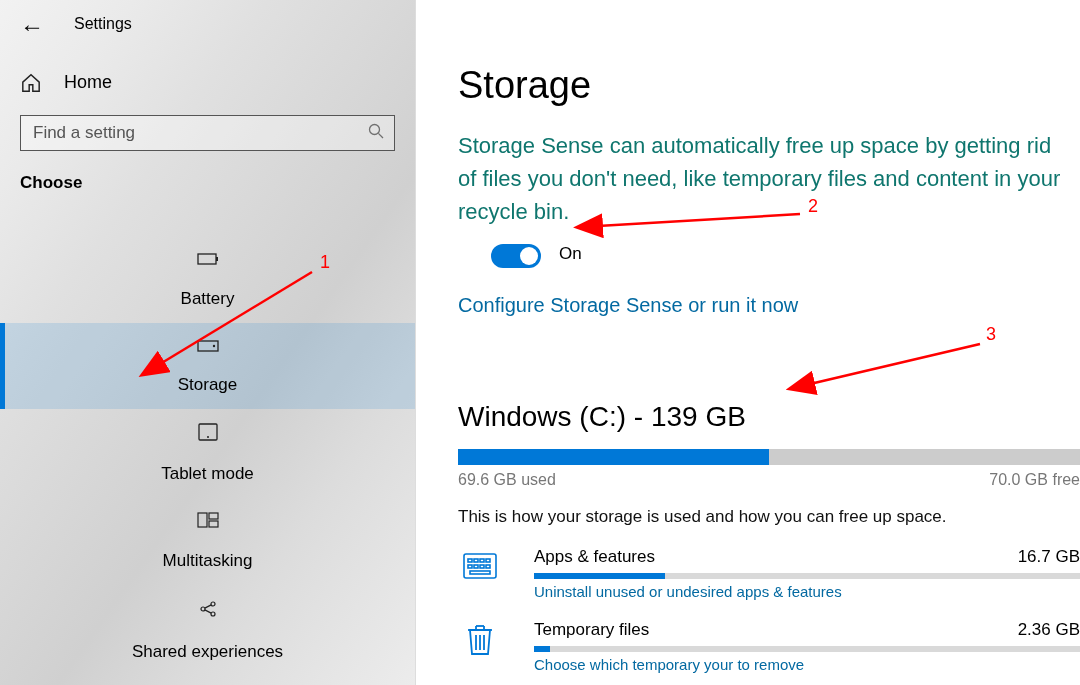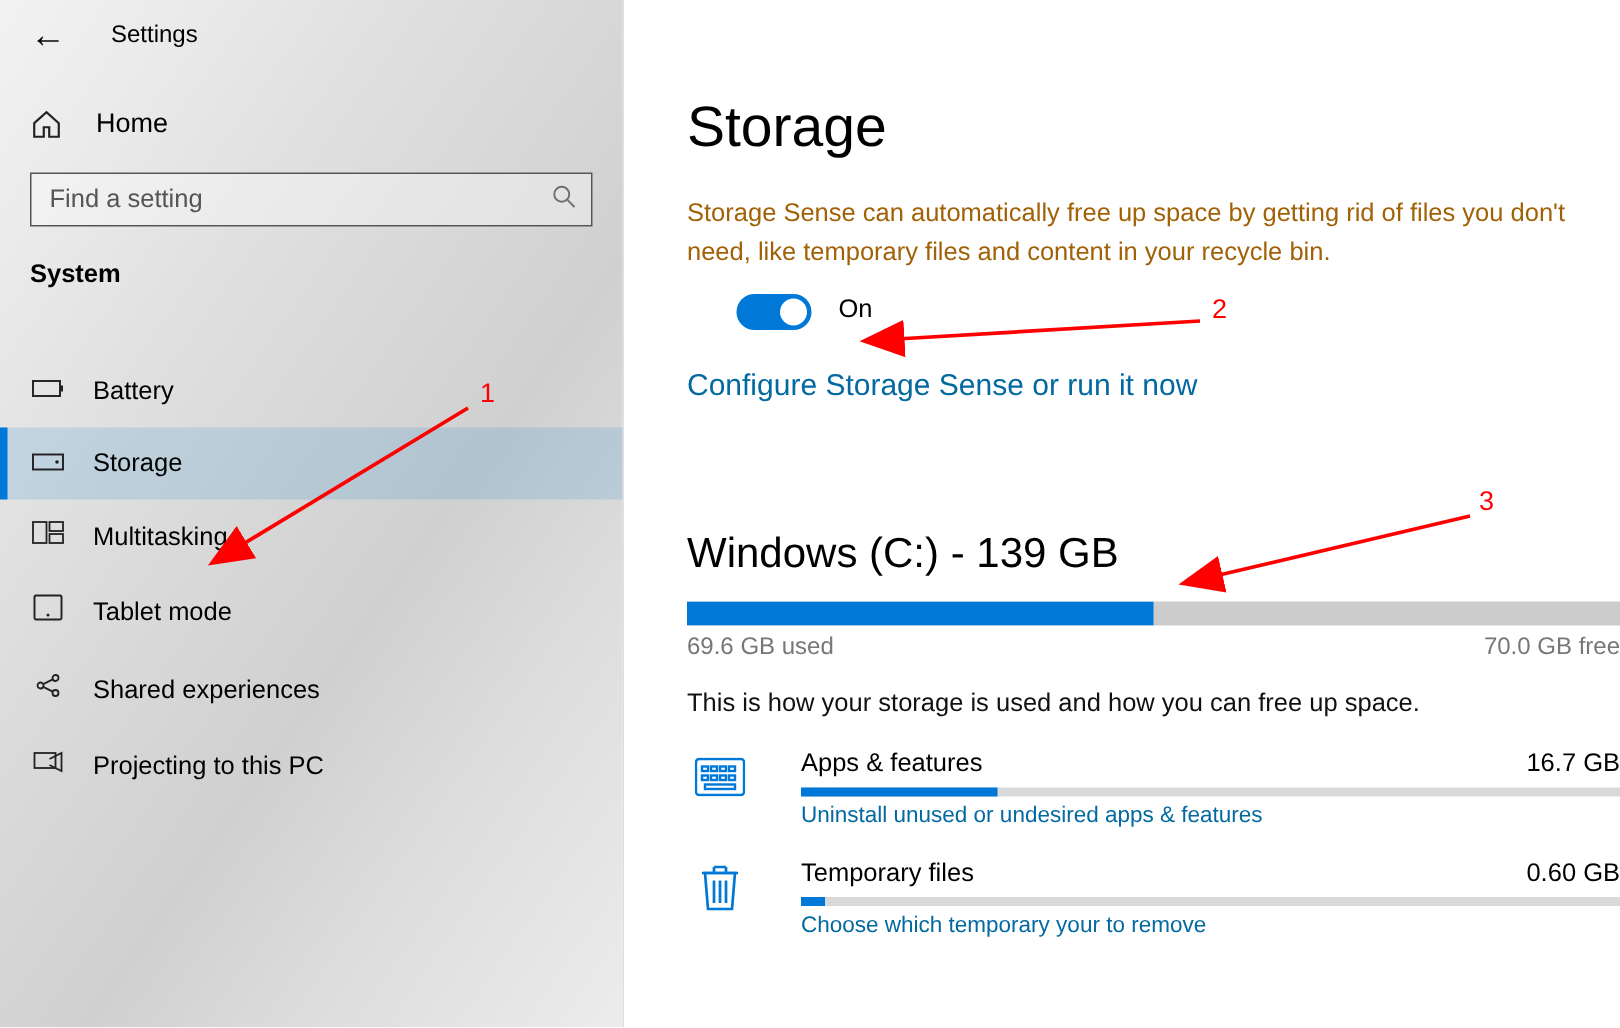--- a/index.html
+++ b/index.html
@@ -55,37 +55,38 @@
     font-size: 17px; font-weight: 600;
     padding: 0 20px 26px 20px;
   }
   .nav-item {
     display: flex; align-items: center;
     gap: 18px;
     padding: 14px 20px;
     font-size: 17px;
     cursor: pointer;
     position: relative;
+    flex-direction: column;
   }
   .nav-item.selected { background: rgba(0,120,215,0.14); }
   .nav-item.selected::before {
     content: ""; position: absolute; left: 0; top: 0; bottom: 0;
     width: 5px; background: #0078D7;
   }
   .nav-icon { width: 24px; text-align: center; }
   .spacer-small { height: 18px; }
 
   
   .main {
     flex: 1;
     padding: 64px 0 0 42px;
     position: relative;
   }
   .page-title { font-size: 38px; font-weight: 300; margin: 0 0 22px 0; }
-  .desc { font-size: 17px; line-height: 1.5; max-width: 605px; color: #a16207; }
+  .desc { font-size: 22px; line-height: 1.5; max-width: 605px; color: #0f766e; }
   .toggle-row { display: flex; align-items: flex-start; gap: 18px; margin-top: 16px; padding-left: 33px; }
   .toggle {
     width: 50px; height: 24px; border-radius: 12px;
     background: #0078D7; position: relative; cursor: pointer;
   }
   .toggle .knob {
     position: absolute; right: 3px; top: 3px;
     width: 18px; height: 18px; border-radius: 50%; background: #fff;
   }
   .toggle-label { font-size: 17px; }
@@ -148,21 +149,21 @@
     <div class="search-box">
       <input class="search-input" type="text" placeholder="Find a setting" style="">
       <span class="search-icon">
         <svg width="16" height="16" viewBox="0 0 16 16">
             <circle cx="6.5" cy="6.5" r="5" fill="none" stroke="#333" stroke-width="1.3"></circle>
             <line x1="10.4" y1="10.4" x2="15" y2="15" stroke="#333" stroke-width="1.3"></line>
           </svg>
       </span>
     </div>
 
-    <div class="section-title">System</div>
+    <div class="section-title">Choose</div>
 
     <div class="spacer-small"></div>
 
     <div class="nav-item">
       <span class="nav-icon">
         <svg width="22" height="14" viewBox="0 0 22 14">
             <rect x="1" y="2" width="18" height="10" fill="none" stroke="#222" stroke-width="1.3"></rect>
             <rect x="19" y="5" width="2" height="4" fill="#222"></rect>
           </svg>
       </span>
@@ -170,41 +171,41 @@
     </div>
 
     <div class="nav-item selected">
       <span class="nav-icon">
         <svg width="22" height="12" viewBox="0 0 22 12">
             <rect x="1" y="1" width="20" height="10" fill="none" stroke="#222" stroke-width="1.3"></rect>
             <circle cx="17" cy="6" r="1.2" fill="#222"></circle>
           </svg>
       </span>
       <span>Storage</span>
+    </div>
+
+    <div class="nav-item">
+      <span class="nav-icon">
+        <svg width="20" height="18" viewBox="0 0 20 18">
+            <rect x="1" y="1" width="18" height="16" rx="1" fill="none" stroke="#222" stroke-width="1.3"></rect>
+            <circle cx="10" cy="14" r="1" fill="#222"></circle>
+          </svg>
+      </span>
+      <span>Tablet mode</span>
     </div>
 
     <div class="nav-item">
       <span class="nav-icon">
         <svg width="22" height="16" viewBox="0 0 22 16">
             <rect x="1" y="1" width="9" height="14" fill="none" stroke="#222" stroke-width="1.2"></rect>
             <rect x="12" y="1" width="9" height="6" fill="none" stroke="#222" stroke-width="1.2"></rect>
             <rect x="12" y="9" width="9" height="6" fill="none" stroke="#222" stroke-width="1.2"></rect>
           </svg>
       </span>
       <span>Multitasking</span>
-    </div>
-
-    <div class="nav-item">
-      <span class="nav-icon">
-        <svg width="20" height="18" viewBox="0 0 20 18">
-            <rect x="1" y="1" width="18" height="16" rx="1" fill="none" stroke="#222" stroke-width="1.3"></rect>
-            <circle cx="10" cy="14" r="1" fill="#222"></circle>
-          </svg>
-      </span>
-      <span>Tablet mode</span>
     </div>
 
     <div class="nav-item">
       <span class="nav-icon">
         <svg width="20" height="20" viewBox="0 0 20 20">
             <circle cx="5" cy="10" r="2" fill="none" stroke="#222" stroke-width="1.2"></circle>
             <circle cx="15" cy="5" r="2" fill="none" stroke="#222" stroke-width="1.2"></circle>
             <circle cx="15" cy="15" r="2" fill="none" stroke="#222" stroke-width="1.2"></circle>
             <line x1="6.8" y1="9.1" x2="13.2" y2="5.9" stroke="#222" stroke-width="1.2"></line>
             <line x1="6.8" y1="10.9" x2="13.2" y2="14.1" stroke="#222" stroke-width="1.2"></line>
@@ -287,21 +288,21 @@
             <line x1="19" y1="8" x2="19" y2="4"></line>
             <line x1="11" y1="4" x2="19" y2="4"></line>
           <line x1="11" y1="13" x2="11" y2="28"></line>
             <line x1="15" y1="13" x2="15" y2="28"></line>
             <line x1="19" y1="13" x2="19" y2="28"></line>
         </svg>
       </div>
       <div class="usage-body">
         <div class="usage-head">
           <span>Temporary files</span>
-          <span>0.60 GB</span>
+          <span>2.36 GB</span>
         </div>
         <div class="usage-bar-outer">
             <div class="usage-bar-inner" id="u1-fill" style="width: 3%;"></div>
           </div>
         <div class="usage-sub">Choose which temporary your to remove</div>
       </div>
     </div>
 
   </div>
 

